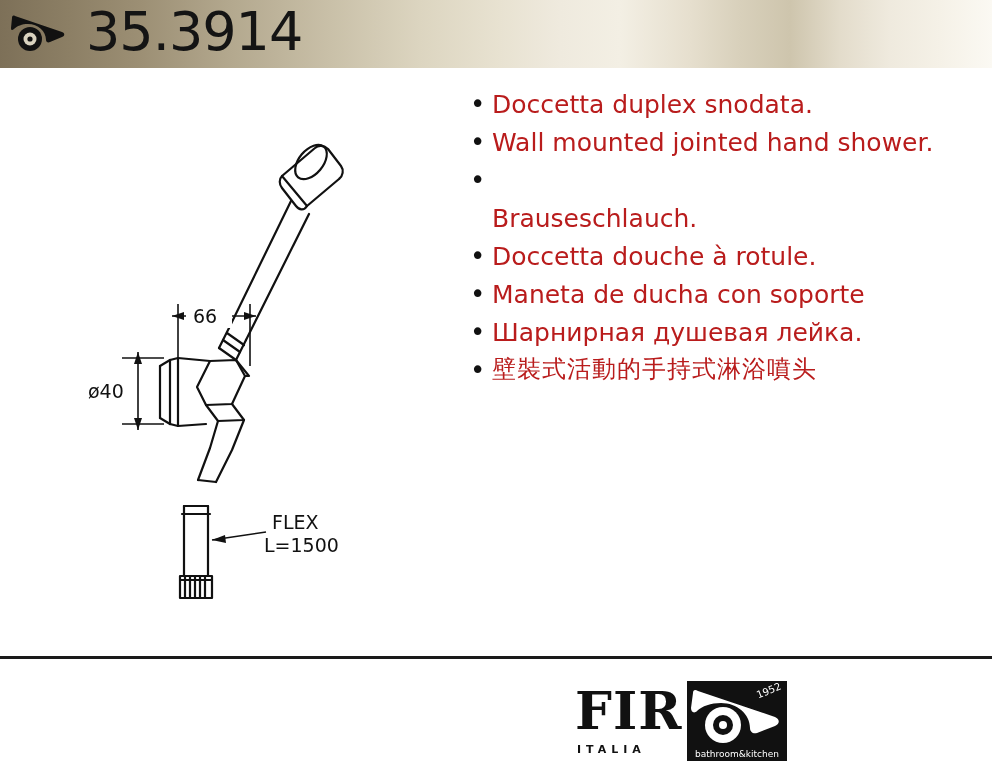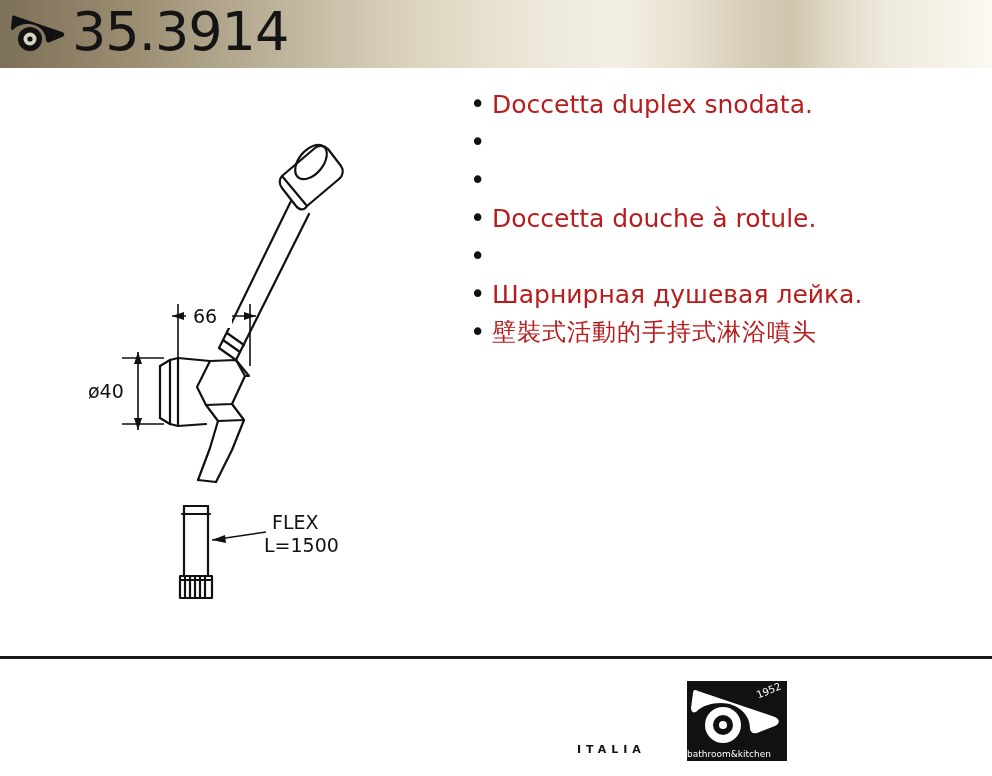--- a/index.html
+++ b/index.html
@@ -28,20 +28,21 @@
         #e6dfce 690px, #d8d0bb 740px, #cec5ad 790px,
         #e3dccb 840px, #efeade 890px, #f5f1e7 940px, #fbf9f3 992px);
   }
   .header-inner {
     position: absolute;
     left: 0; top: 0;
     height: 68px;
     display: flex;
     align-items: center;
     padding-left: 10px;
+    gap: 14px;
   }
   .fir-mark {
     width: 58px;
     height: 44px;
     margin-right: 4px;
     position: relative;
     flex: 0 0 auto;
   }
   .code-title {
     font-family: "DejaVu Sans", sans-serif;
@@ -95,20 +96,21 @@
   .feature-text {
     font-family: "DejaVu Sans", sans-serif;
     font-size: 25px;
     line-height: 37px;
     color: #b91c1c;
     letter-spacing: 0px;
   }
   .feature-text.cjk {
     font-size: 24px;
     letter-spacing: 1px;
+    font-family: Liberation Mono, monospace;
   }
 
   
   .divider {
     position: absolute;
     left: 0;
     top: 656px;
     width: 992px;
     height: 3px;
     background: #1a1a1a;
@@ -172,20 +174,21 @@
     position: absolute;
     left: 112px;
     top: 66px;
     width: 100px;
     height: 14px;
     background: #111;
     color: #fff;
     font-family: "DejaVu Sans", sans-serif;
     font-size: 9px;
     letter-spacing: 0px;
+    text-align: center;
     line-height: 14px;
   }
   .logo-italia-rule {
     position: absolute;
     left: 0;
     top: 66px;
     width: 112px;
     height: 0px;
   }
 </style>
@@ -282,45 +285,52 @@
     </svg>
   </div>
 
   <div class="features">
     <div class="feature">
       <span class="bullet">•</span>
       <span class="feature-text">Doccetta duplex snodata.</span>
     </div>
     <div class="feature">
       <span class="bullet">•</span>
-    </div>
-    <div class="feature">
-      <span class="bullet">•</span>
+      <span class="feature-text">Wall mounted jointed hand shower.</span>
+    </div>
+    <div class="feature">
+      <span class="bullet">•</span>
+    </div>
+    <div class="feature">
+      <span class="bullet"></span>
+      <span class="feature-text">Brauseschlauch.</span>
     </div>
     <div class="feature">
       <span class="bullet">•</span>
       <span class="feature-text">Doccetta douche à rotule.</span>
     </div>
     <div class="feature">
       <span class="bullet">•</span>
+      <span class="feature-text">Maneta de ducha con soporte</span>
     </div>
     <div class="feature">
       <span class="bullet">•</span>
       <span class="feature-text">Шарнирная душевая лейка.</span>
     </div>
     <div class="feature">
       <span class="bullet">•</span>
       <span class="feature-text cjk">壁裝式活動的手持式淋浴噴头</span>
     </div>
   </div>
 </div>
 
 <div class="divider"></div>
 <div class="footer">
   <div class="logo-block">
+    <div class="logo-fir">FIR</div>
     <div class="logo-italia-rule"></div>
     <div class="logo-italia">ITALIA</div>
     <div class="logo-square">
       <svg width="100" height="66" viewBox="0 0 100 66" xmlns="http://www.w3.org/2000/svg">
         <path d="M6 12 C6 9 8 8 11 10 L88 36 C93 38 93 43 88 45 L70 52 C66 53 63 51 63 47 C63 33 50 22 34 22 C24 22 15 25 10 30 C7 33 4 31 4 27 Z" fill="#ffffff"></path>
         <circle cx="36" cy="44" r="18" fill="#ffffff"></circle>
         <circle cx="36" cy="44" r="10" fill="#111111"></circle>
         <circle cx="36" cy="44" r="4" fill="#ffffff"></circle>
       </svg>
       <div class="logo-year">1952</div>

